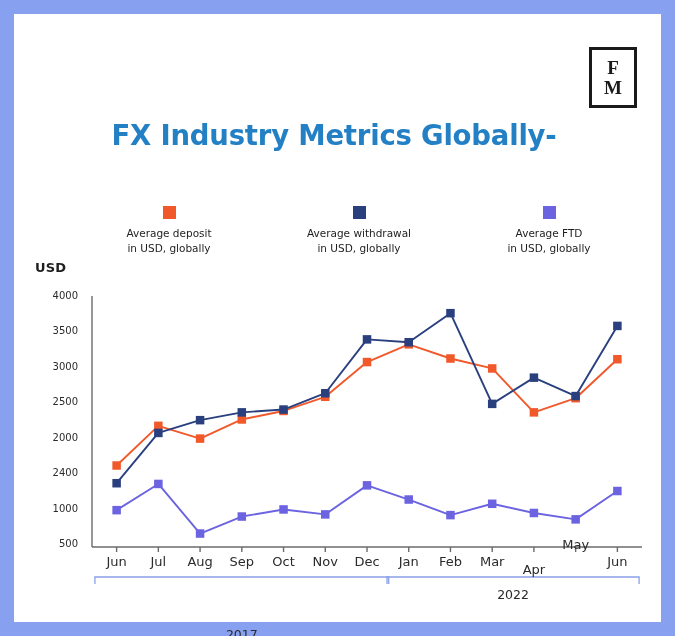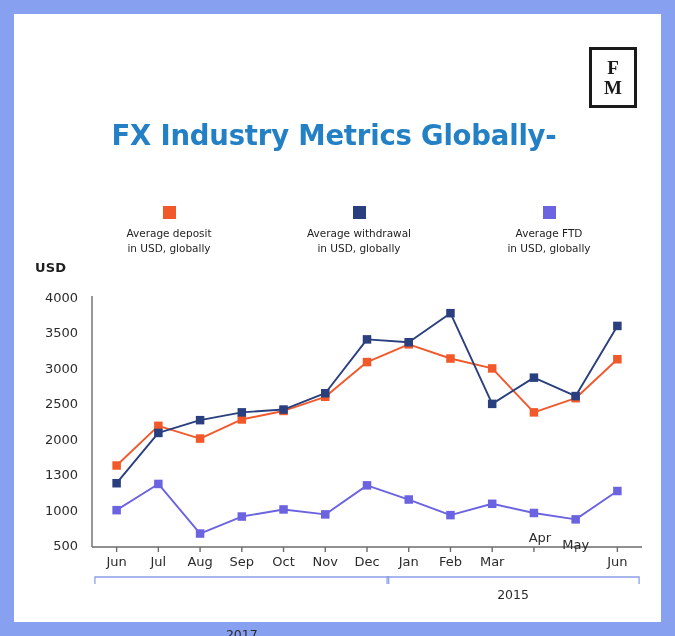--- a/index.html
+++ b/index.html
@@ -111,21 +111,21 @@
     font-size: 13px;
     color: #1e1e1e;
     letter-spacing: 0.2px;
   }
   .ytick {
     position: absolute;
     right: 0;
     width: 50px;
     text-align: right;
     font-family: "DejaVu Sans", sans-serif;
-    font-size: 13px;
+    font-size: 10px;
     color: #2b2b2b;
   }
   #ytick-wrap {
     position: absolute;
     left: 12px;
     top: 0;
     width: 52px;
     height: 608px;
   }
   .xtick {
@@ -179,21 +179,21 @@
     </div>
 
     <div id="chart-area">
       <div id="usd-label">USD</div>
       <div id="ytick-wrap">
           <div class="ytick" style="top: 276px;">4000</div>
           <div class="ytick" style="top: 311.429px;">3500</div>
           <div class="ytick" style="top: 346.857px;">3000</div>
           <div class="ytick" style="top: 382.286px;">2500</div>
           <div class="ytick" style="top: 417.714px;">2000</div>
-          <div class="ytick" style="top: 453.143px;">1300</div>
+          <div class="ytick" style="top: 453.143px;">2400</div>
           <div class="ytick" style="top: 488.571px;">1000</div>
           <div class="ytick" style="top: 524px;">500</div>
         </div>
       <svg id="plot-svg" width="647" height="608" style="position:absolute;left:0;top:0;">
           <line x1="78" y1="282" x2="78" y2="533" stroke="#6b6b6b" stroke-width="1.4"></line>
           <line x1="78" y1="533" x2="628" y2="533" stroke="#6b6b6b" stroke-width="1.4"></line>
           <line x1="102.6206373292868" y1="533" x2="102.6206373292868" y2="538" stroke="#6b6b6b" stroke-width="1.4"></line>
           <line x1="144.350531107739" y1="533" x2="144.350531107739" y2="538" stroke="#6b6b6b" stroke-width="1.4"></line>
           <line x1="186.0804248861912" y1="533" x2="186.0804248861912" y2="538" stroke="#6b6b6b" stroke-width="1.4"></line>
           <line x1="227.81031866464338" y1="533" x2="227.81031866464338" y2="538" stroke="#6b6b6b" stroke-width="1.4"></line>
@@ -261,24 +261,24 @@
           <div class="xtick" style="left: 102.621px; top: 540px;">Jun</div>
           <div class="xtick" style="left: 144.351px; top: 540px;">Jul</div>
           <div class="xtick" style="left: 186.08px; top: 540px;">Aug</div>
           <div class="xtick" style="left: 227.81px; top: 540px;">Sep</div>
           <div class="xtick" style="left: 269.54px; top: 540px;">Oct</div>
           <div class="xtick" style="left: 311.27px; top: 540px;">Nov</div>
           <div class="xtick" style="left: 353px; top: 540px;">Dec</div>
           <div class="xtick" style="left: 394.73px; top: 540px;">Jan</div>
           <div class="xtick" style="left: 436.46px; top: 540px;">Feb</div>
           <div class="xtick" style="left: 478.19px; top: 540px;">Mar</div>
-          <div class="xtick" style="left: 519.92px; top: 516px; margin-left: 6px;">Apr</div>
+          <div class="xtick" style="left: 519.92px; top: 548px;">Apr</div>
           <div class="xtick" style="left: 561.649px; top: 523px;">May</div>
           <div class="xtick" style="left: 603.379px; top: 540px;">Jun</div>
         </div>
       <div id="year-wrap">
           <div class="yeartext" style="left: 227.81px; top: 573px; margin-top: 40px;">2017</div>
-          <div class="yeartext" style="left: 499.055px; top: 573px;">2015</div>
+          <div class="yeartext" style="left: 499.055px; top: 573px;">2022</div>
         </div>
     </div>
 
   </div>
 </div>
 
 </body></html>

